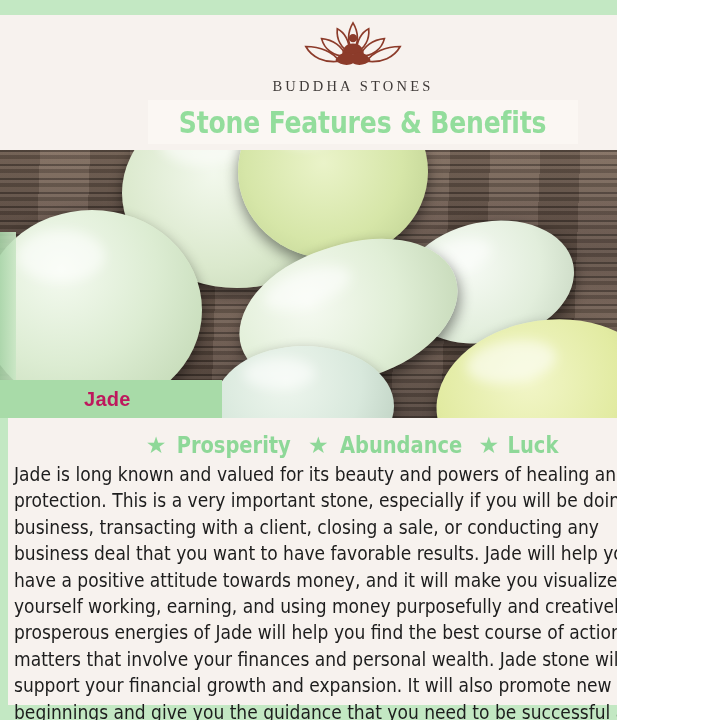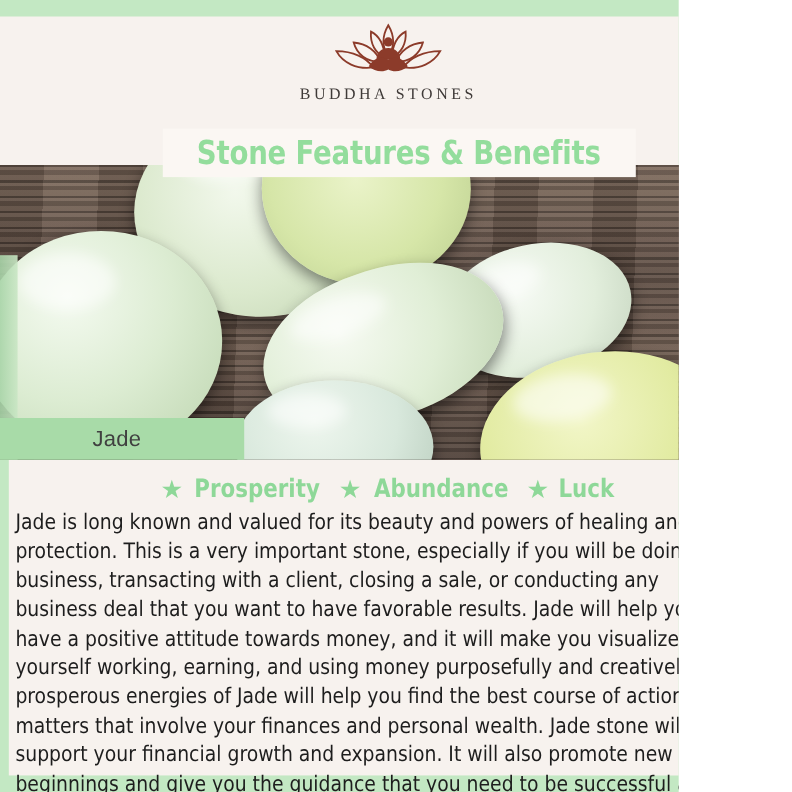--- a/index.html
+++ b/index.html
@@ -70,21 +70,21 @@
     font-size: 14.5px;
     letter-spacing: 3.2px;
     color: #3f3a38;
     font-weight: 400;
   }
 
   
   .title-banner {
     position: absolute;
     left: 148px;
-    top: 117px;
+    top: 100px;
     width: 430px;
     height: 44px;
     background: #fbf7f3;
     display: flex;
     align-items: center;
     justify-content: center;
     z-index: 4;
   }
   .title-text {
     font-family: "DejaVu Sans Condensed", "Liberation Sans Narrow", "Liberation Sans", sans-serif;
@@ -180,23 +180,23 @@
     top: 380px;
     width: 222px;
     height: 38px;
     background: #a8dba8;
     display: flex;
     align-items: center;
     z-index: 5;
   }
   .jade-label {
     margin-left: 84px;
-    color: #404040;
+    color: #be185d;
     font-size: 20px;
-    font-weight: normal;
+    font-weight: bold;
     letter-spacing: 0.3px;
   }
 
   
   .benefits {
     position: absolute;
     left: 0;
     top: 428px;
     width: 706px;
     height: 34px;

